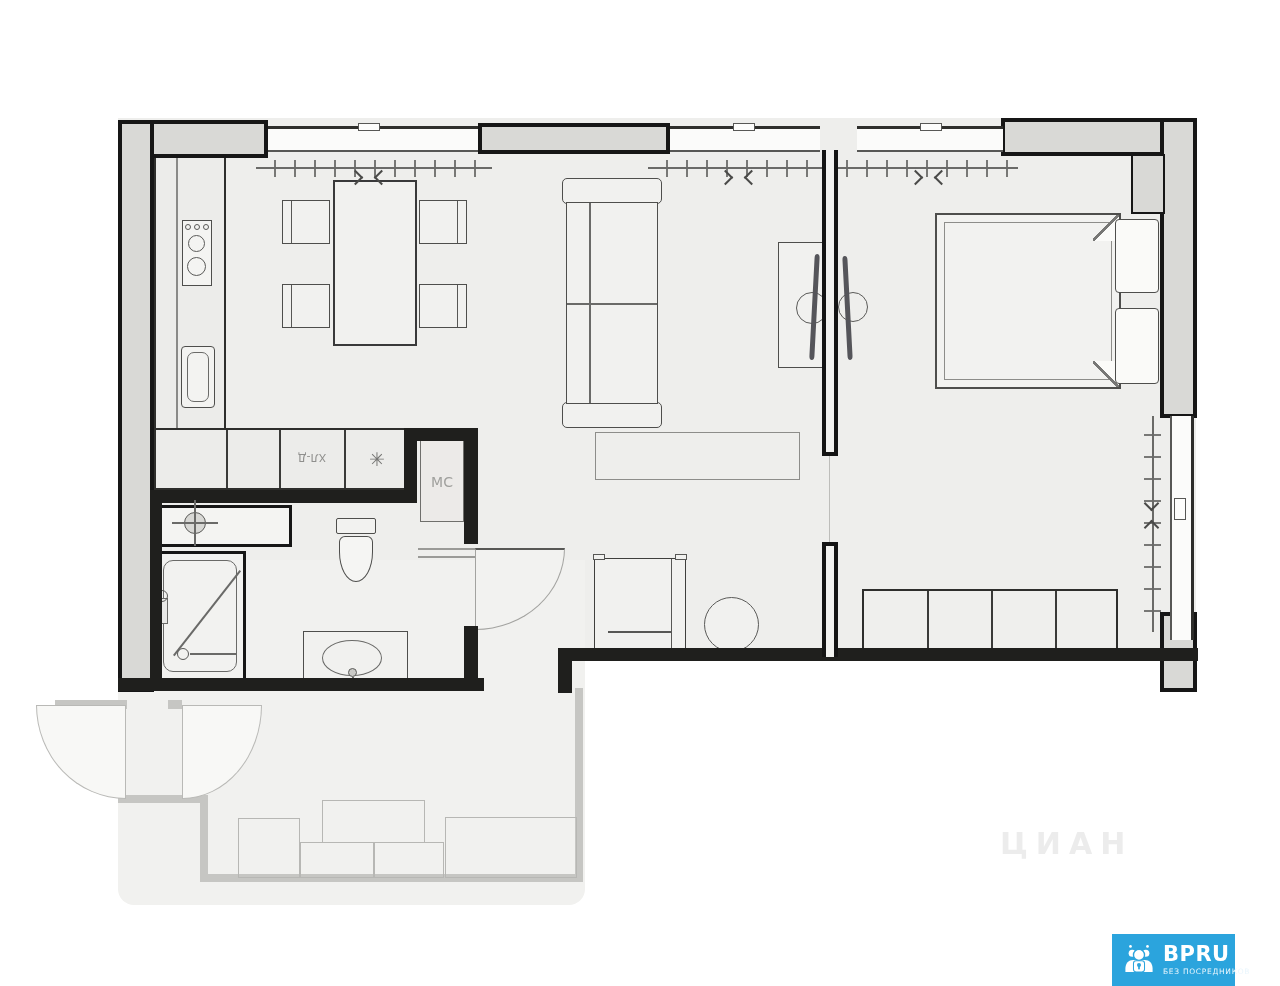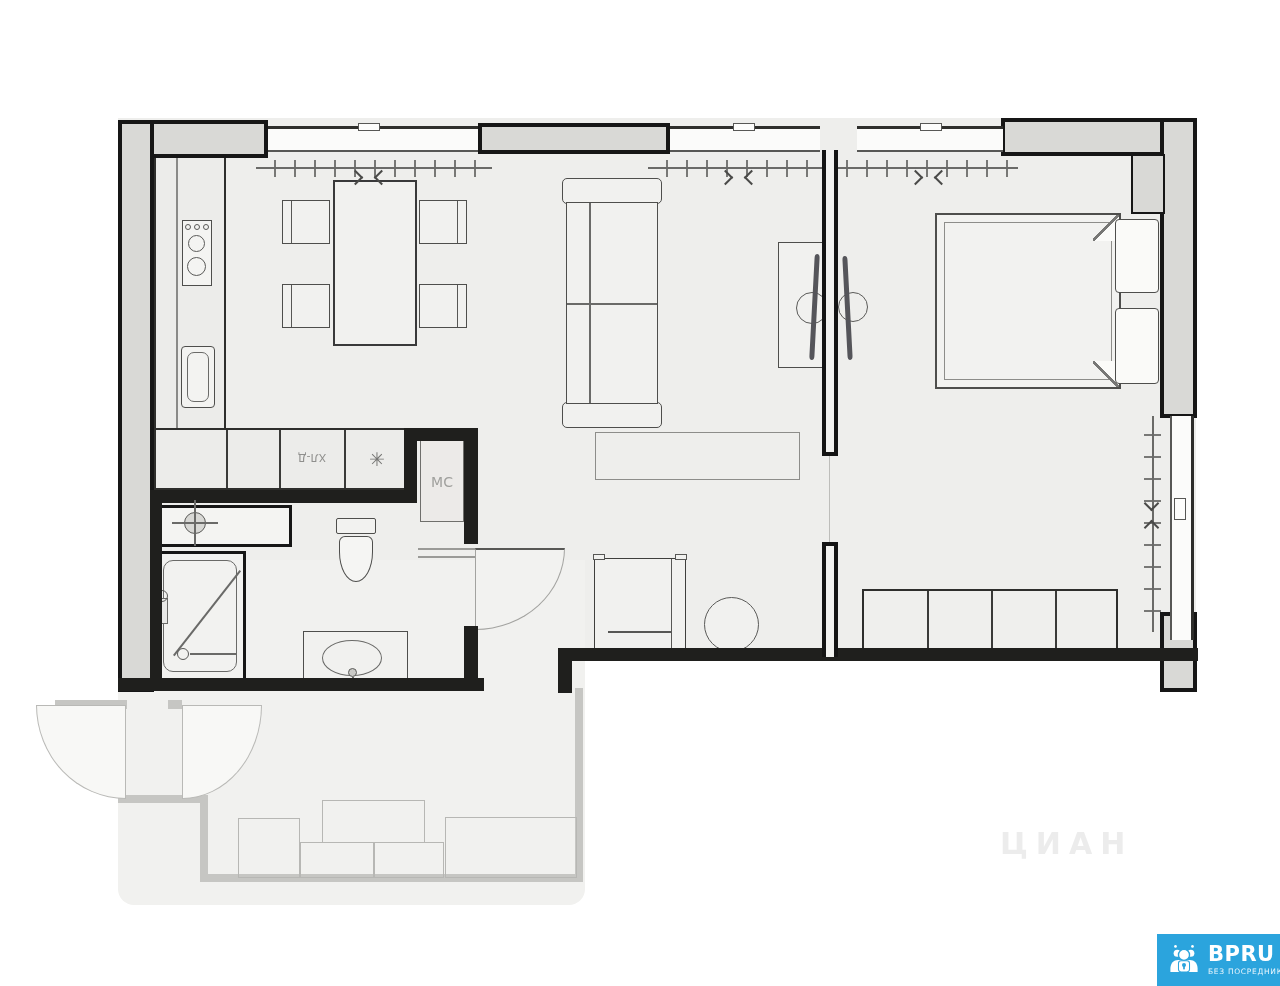--- a/index.html
+++ b/index.html
@@ -196,21 +196,21 @@
   <div class="abs faded-wall" style="left:200px;top:874px;width:382px;height:8px;"></div>
   <div class="abs faded-wall" style="left:575px;top:688px;width:8px;height:194px;"></div>
   <div class="abs faded-f" style="left:322px;top:800px;width:103px;height:43px;"></div>
   <div class="abs faded-f" style="left:238px;top:818px;width:62px;height:60px;"></div>
   <div class="abs faded-f" style="left:300px;top:842px;width:74px;height:36px;"></div>
   <div class="abs faded-f" style="left:374px;top:842px;width:70px;height:36px;"></div>
   <div class="abs faded-f" style="left:445px;top:817px;width:132px;height:61px;"></div>
 
   <div class="abs" id="watermark" style="left:1000px;top:826px;">ЦИАН</div>
 
-  <div class="abs" id="logo" style="left: 1157px; top: 934px; width: 123px; height: 52px; background-color: rgb(43, 164, 221);">
+  <div class="abs" id="logo" style="left: 1112px; top: 934px; width: 123px; height: 52px; background-color: rgb(43, 164, 221);">
     <span style="display:inline-flex;">
       <svg width="34" height="34" viewBox="0 0 40 40">
         <circle cx="10" cy="4" r="1.6" fill="#ffffff"></circle>
         <circle cx="30" cy="4" r="1.6" fill="#ffffff"></circle>
         <circle cx="12" cy="12" r="4.2" fill="#ffffff"></circle>
         <circle cx="28" cy="12" r="4.2" fill="#ffffff"></circle>
         <path d="M4 30c0-6 4-10 9-10h14c5 0 9 4 9 10v4H4z" fill="#ffffff"></path>
         <circle cx="20" cy="14" r="6.5" fill="#ffffff" stroke="#2ba4dd" stroke-width="1.6"></circle>
         <rect x="13.5" y="21" width="13" height="13" rx="3" fill="#ffffff" stroke="#2ba4dd" stroke-width="1.2"></rect>
         <circle cx="20" cy="26" r="2.4" fill="#2ba4dd"></circle>

